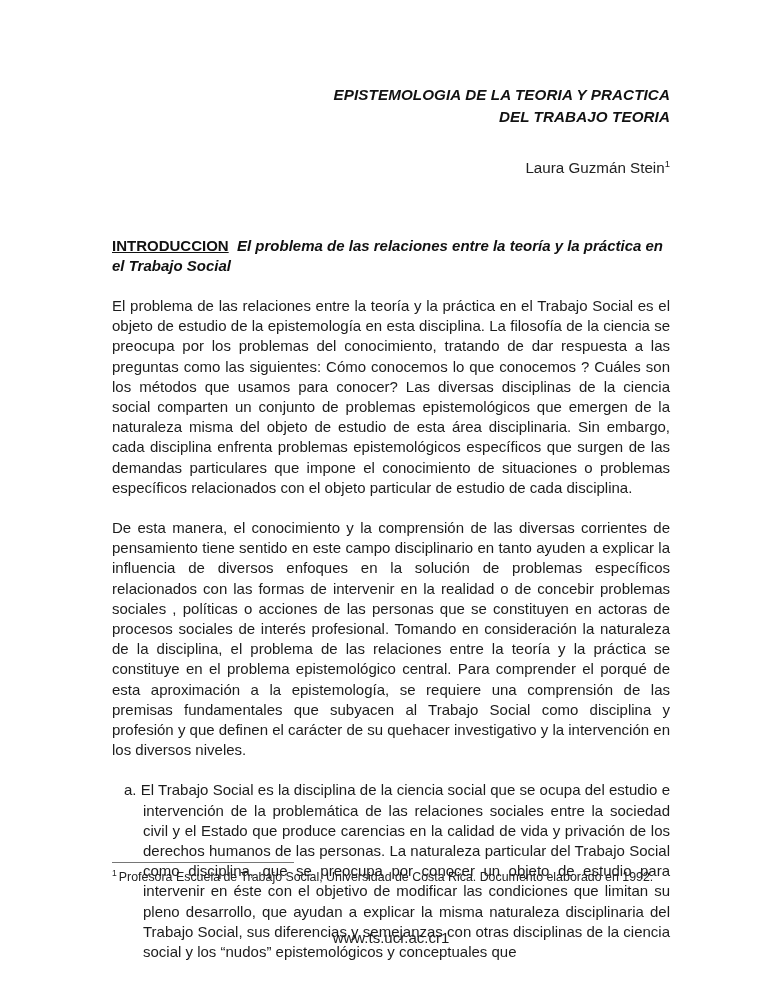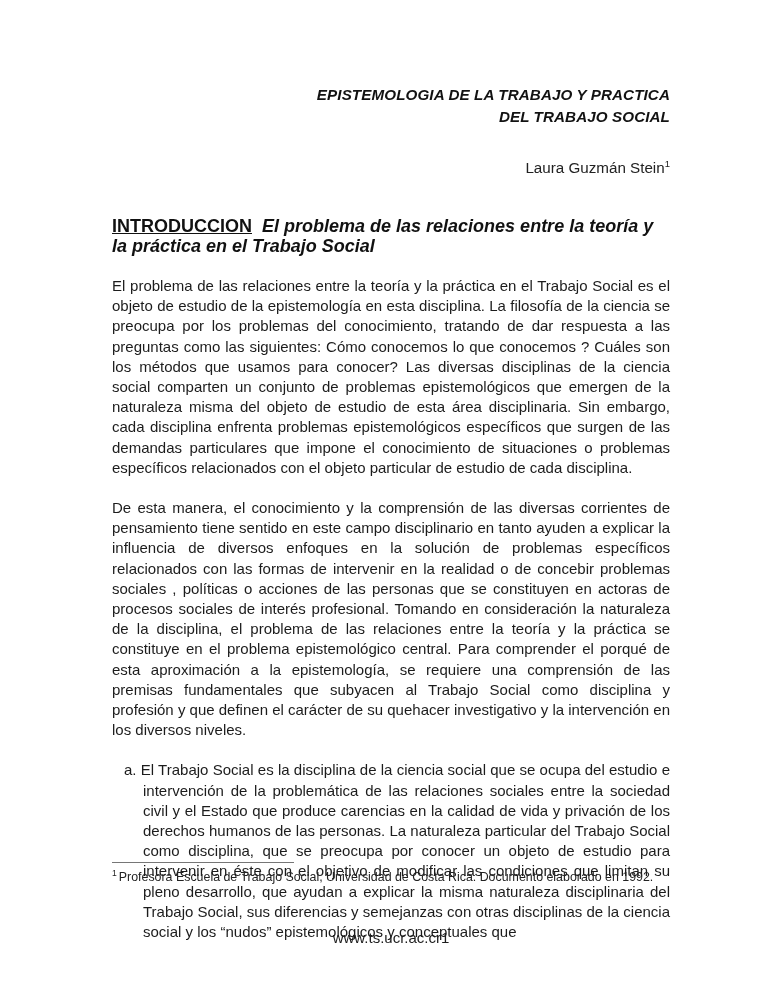--- a/index.html
+++ b/index.html
@@ -56,22 +56,22 @@
     line-height: 20px;
     color: #222222;
   }
   .fn-ref {
     font-size: 9.5px;
     vertical-align: super;
     line-height: 0;
   }
 
   .section-heading {
-    margin-top: 38px;
-    font-size: 18px;
+    margin-top: 58px;
+    font-size: 15px;
     line-height: 20px;
     font-weight: bold;
     font-style: italic;
     text-align: left;
     color: #111111;
   }
   .section-heading .kicker {
     font-style: normal;
     text-decoration: underline;
     font-weight: bold;
@@ -143,22 +143,22 @@
 </style>
 </head>
 <body>
 
 <div class="page">
 
   <div class="content">
 
     <div class="title-block">
       <div class="doc-title">
-        <span class="t-line">EPISTEMOLOGIA DE LA TRABAJO Y PRACTICA</span>
-        <span class="t-line">DEL TRABAJO SOCIAL</span>
+        <span class="t-line">EPISTEMOLOGIA DE LA TEORIA Y PRACTICA</span>
+        <span class="t-line">DEL TRABAJO TEORIA</span>
       </div>
     </div>
 
     <div class="author-line">
       <span>Laura Guzmán Stein</span><span class="fn-ref">1</span>
     </div>
 
     <div class="section-heading">
       <span class="kicker">INTRODUCCION</span>&nbsp;&nbsp;<span>El problema de las relaciones entre la teoría y la práctica en el Trabajo Social</span>
     </div>

